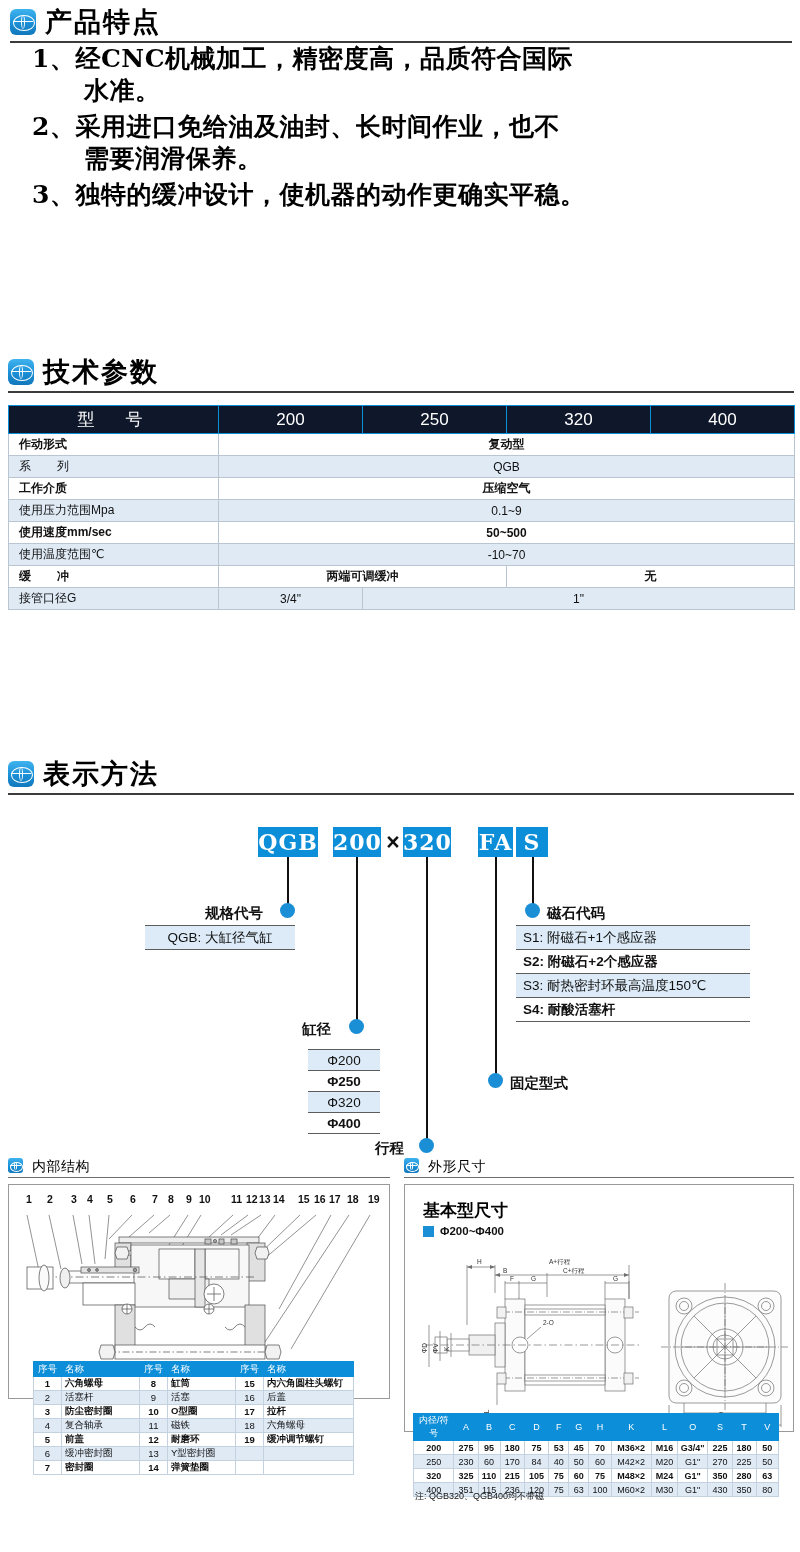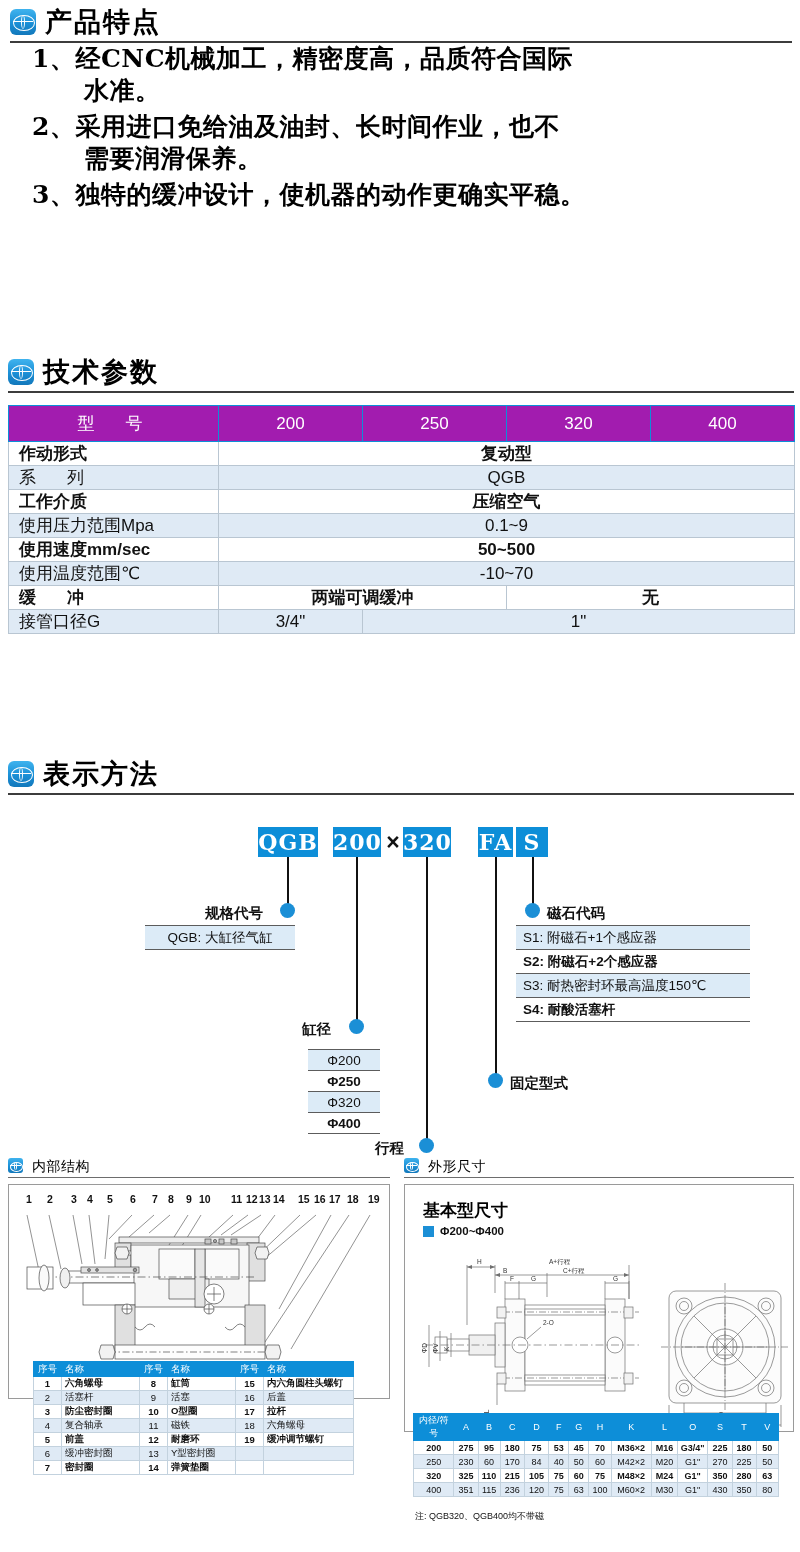--- a/index.html
+++ b/index.html
@@ -57,25 +57,25 @@
     letter-spacing: 0.5px;
   }
   .feat-item .l2 { display: block; padding-left: 52px; }
 
   
   #specs { position: absolute; left: 8px; top: 358px; width: 786px; }
   table.spec { border-collapse: collapse; width: 786px; margin-top: 12px; table-layout: fixed; }
   table.spec td {
     border: 1px solid #b9c6d2;
     height: 22px; padding: 0 10px;
-    font-size: 17px; color: #111;
+    font-size: 12px; color: #111;
   }
   table.spec tr.hdr td {
-    background: #a21caf; color: #fff; text-align: center;
-    font-size: 17px; border-color: #0d8ed8; height: 36px;
+    background: #0f172a; color: #fff; text-align: center;
+    font-size: 17px; border-color: #0d8ed8; height: 28px;
   }
   table.spec tr.hdr td.first { letter-spacing: 7px; }
   table.spec td.lbl { text-align: left; }
   table.spec td.val { text-align: center; }
   table.spec tr.alt td { background: #dfeaf5; }
   table.spec tr.alt td.lbl { background: #dfeaf5; }
   .b { font-weight: 700; }
   .sp { letter-spacing: 7px; }
 
   
@@ -737,15 +737,15 @@
           <td>100</td>
           <td>M60×2</td>
           <td>M30</td>
           <td>G1"</td>
           <td>430</td>
           <td>350</td>
           <td>80</td>
         </tr>
       </tbody>
     </table>
-    <div class="dim-note" style="position:absolute; left:8px; top:302px;margin-top:20px;">注: QGB320、QGB400均不带磁</div>
+    <div class="dim-note" style="position:absolute; left:8px; top:302px;">注: QGB320、QGB400均不带磁</div>
   </div>
 </div>
 
 </body></html>

